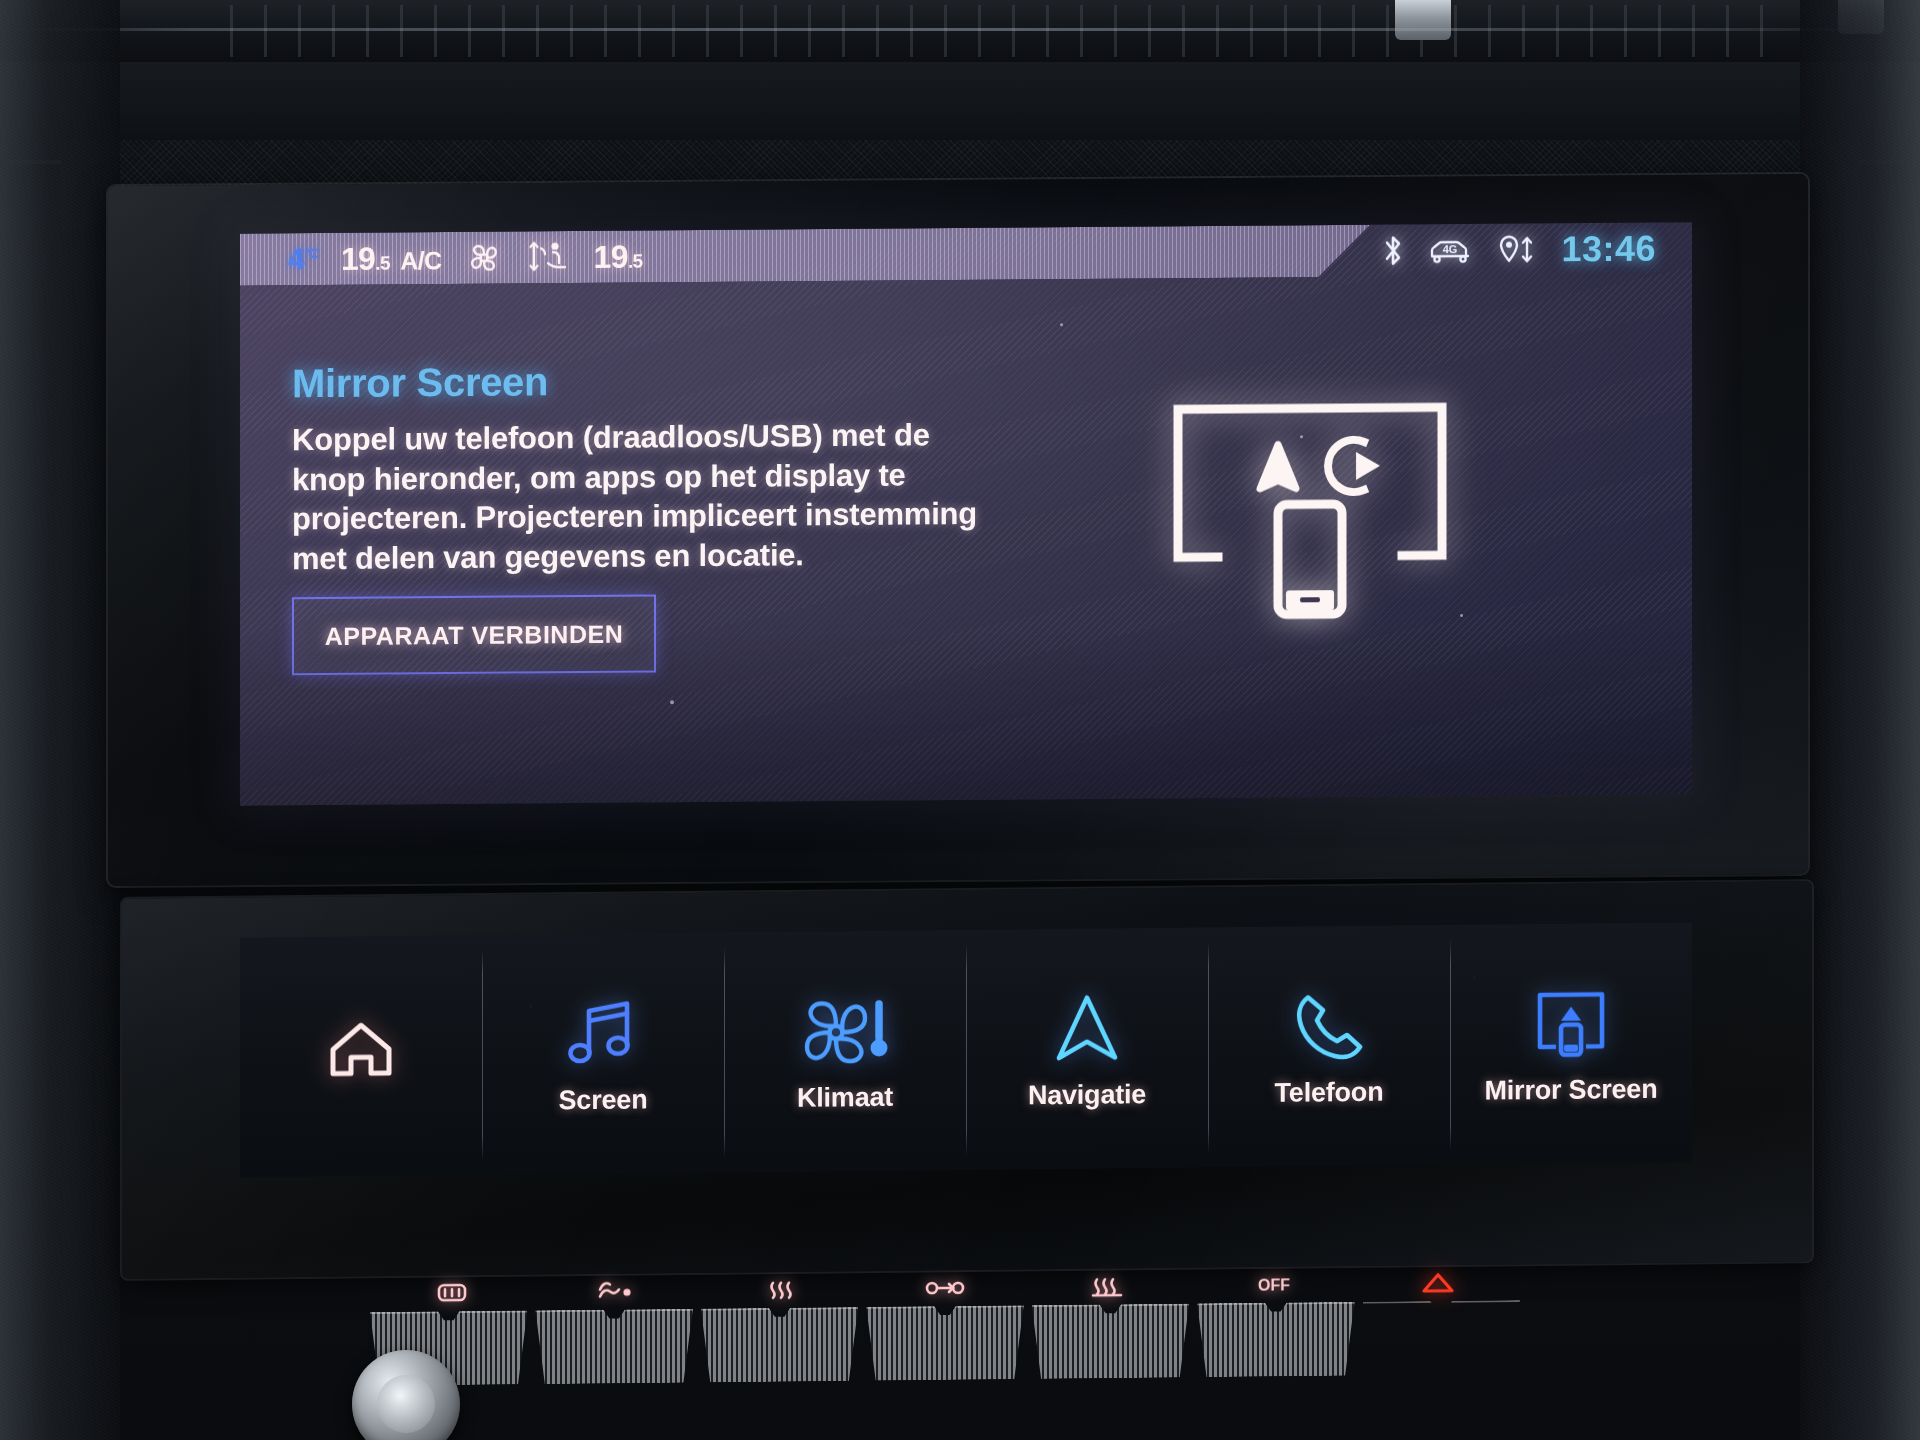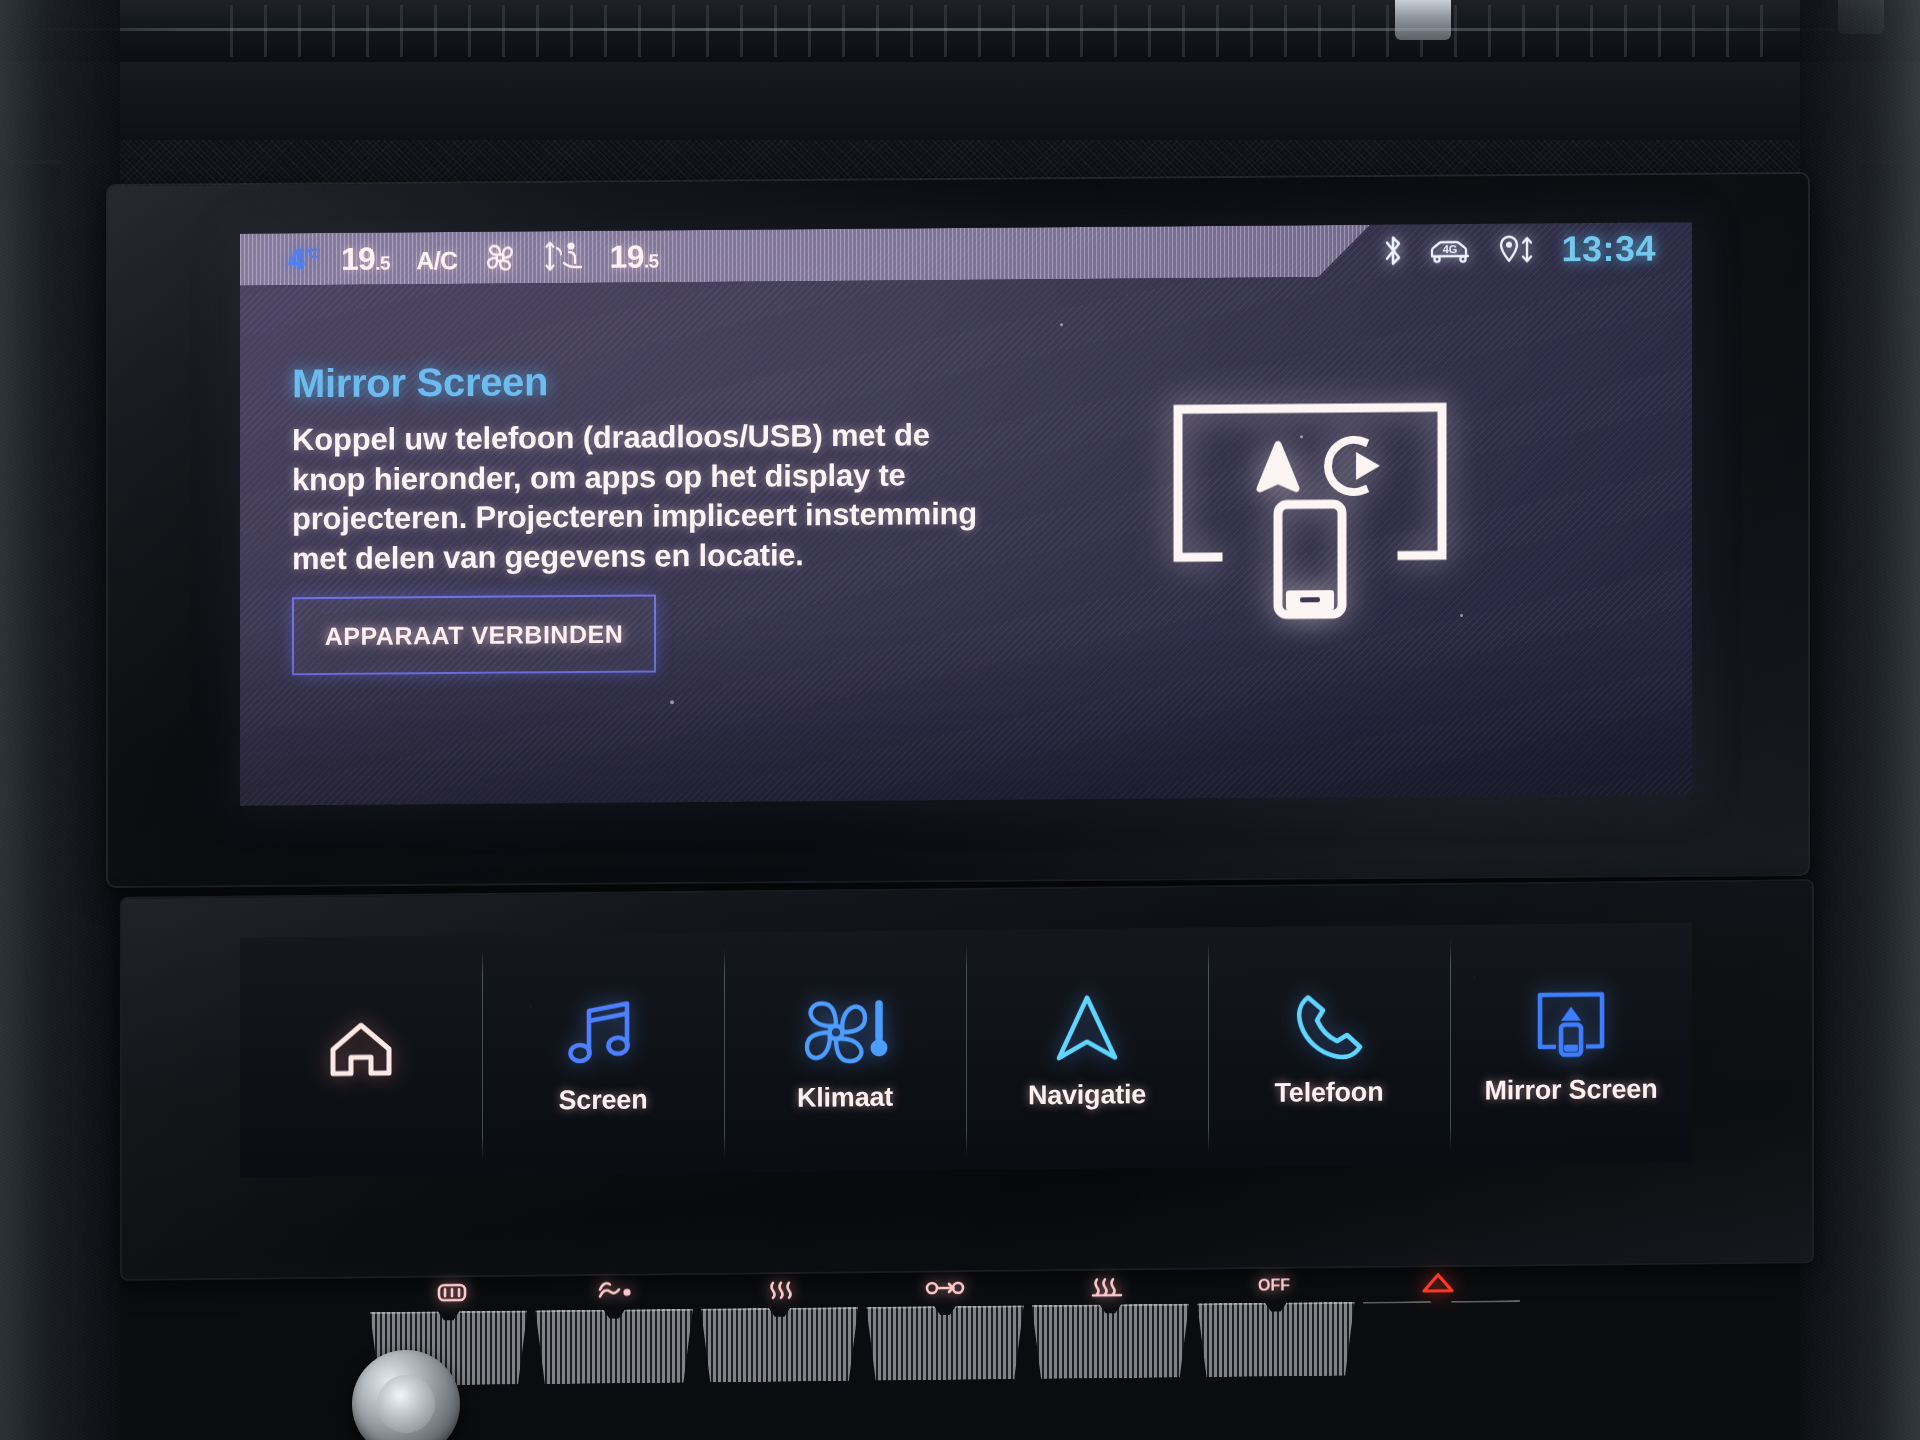--- a/index.html
+++ b/index.html
@@ -73,21 +73,21 @@
   .status-band-stripes{position:absolute;inset:0;
     background-image:repeating-linear-gradient(90deg,rgba(255,255,255,.30) 0 1px,rgba(0,0,0,0) 1px 4px);}
   .status-left{position:absolute;left:48px;top:0;height:52px;display:flex;align-items:center;gap:22px;z-index:4;}
   .status-right{position:absolute;right:36px;top:0;height:52px;display:flex;align-items:center;gap:22px;z-index:4;}
   .st-temp{color:#4f7ff0;font-size:30px;font-weight:700;letter-spacing:-.5px;
     text-shadow:0 0 9px rgba(70,120,240,.8);}
   .st-temp sup{font-size:14px;font-weight:700;vertical-align:super;}
   .st-val{color:#fdf2f2;font-size:32px;font-weight:700;letter-spacing:-.6px;
     text-shadow:0 0 10px rgba(255,210,215,.55);}
   .st-val small{font-size:19px;font-weight:700;}
-  .st-ac{color:#fdf2f2;font-size:25px;font-weight:700;margin-left:18px;
+  .st-ac{color:#fdf2f2;font-size:25px;font-weight:700;margin-left:2px;
     text-shadow:0 0 9px rgba(255,210,215,.5);}
   .st-icon{display:inline-flex;align-items:center;filter:drop-shadow(0 0 6px rgba(255,215,220,.55));}
   .st-icon-w{display:inline-flex;filter:drop-shadow(0 0 7px rgba(235,240,255,.65));}
   .st-time{color:#74c8ec;font-size:36px;font-weight:700;letter-spacing:.5px;
     text-shadow:0 0 14px rgba(90,190,240,.9);}
 
   
   .content{position:absolute;left:0;top:52px;width:100%;height:520px;}
   .panel-text{position:absolute;left:52px;top:76px;width:760px;}
   .title{color:#67b9ef;font-size:40px;font-weight:700;letter-spacing:-.3px;margin:0 0 14px 0;
@@ -249,21 +249,21 @@
         <div class="st-icon-w">
           <svg width="44" height="34" viewBox="0 0 44 34" fill="none" stroke="#eef2ff" stroke-width="2.4" stroke-linecap="round" stroke-linejoin="round">
             <path d="M14 4 a8 8 0 0 1 8 8 c0 6 -8 16 -8 16 s-8-10 -8-16 a8 8 0 0 1 8-8z"></path>
             <circle cx="14" cy="12" r="3" fill="#eef2ff" stroke="none"></circle>
             <path d="M32 6 L32 28"></path>
             <path d="M28 10 L32 5.5 L36 10"></path>
             <path d="M28 24 L32 28.5 L36 24"></path>
           </svg>
         </div>
 
-        <div class="st-time">13:34</div>
+        <div class="st-time">13:46</div>
       </div>
     </div>
 
     <div class="content">
 
       <div class="panel-text">
         <h1 class="title">Mirror Screen</h1>
         <p class="body-copy">Koppel uw telefoon (draadloos/USB) met de knop hieronder, om apps op het display te projecteren. Projecteren impliceert instemming met delen van gegevens en locatie.</p>
       </div>
 

